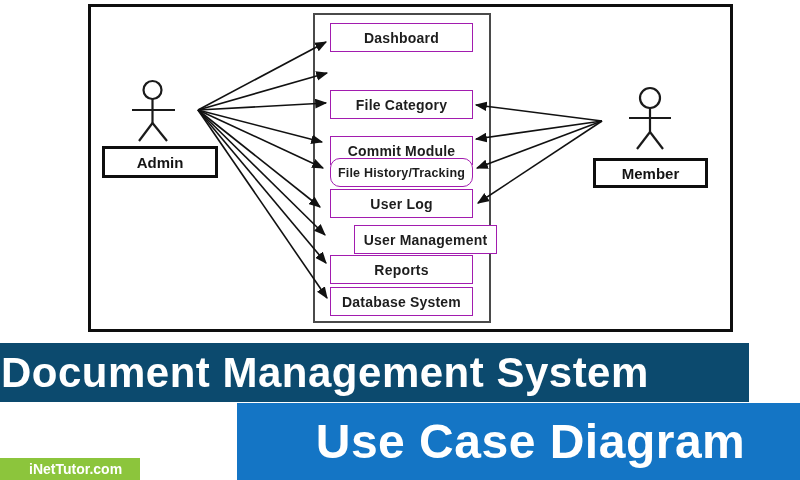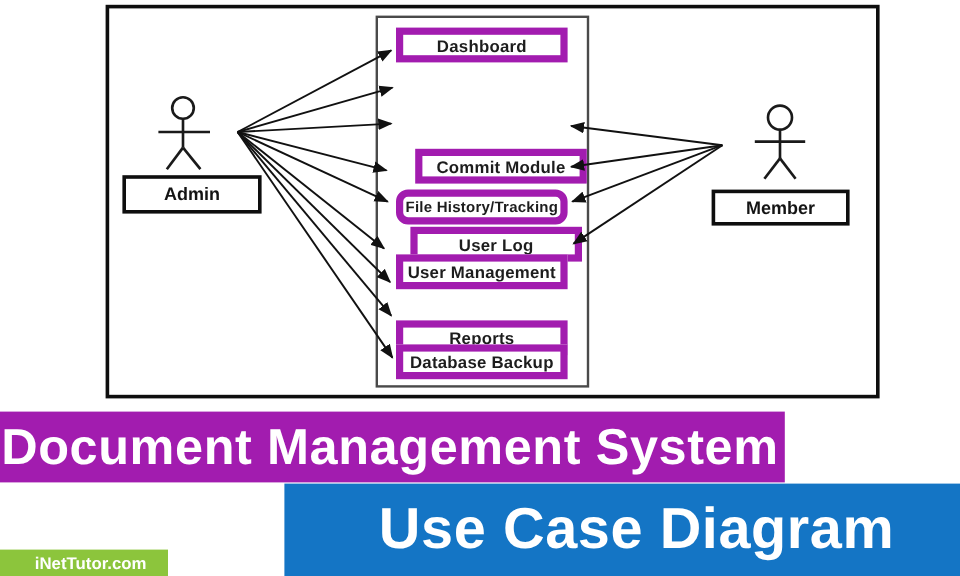--- a/index.html
+++ b/index.html
@@ -30,21 +30,21 @@
     border: 2px solid #4a4a4a;
     box-sizing: border-box;
     background: #ffffff;
   }
 
   
   .usecase {
     position: absolute;
     left: 330px;
     width: 143px; height: 29px;
-    border: 6px solid #a21caf;
+    border: 1px solid #a21caf;
     box-sizing: border-box;
     background: #ffffff;
     display: flex; align-items: center; justify-content: center;
     font-size: 14px; font-weight: 600; color: #1d1d1d;
     letter-spacing: 0.2px;
     white-space: nowrap;
   }
 
   
   .actor-box {
@@ -62,22 +62,22 @@
     left: 0; top: 0;
     width: 800px; height: 340px;
     pointer-events: none;
   }
   .figure { stroke: #1a1a1a; stroke-width: 2.2; fill: none; }
   .arrow  { stroke: #111111; stroke-width: 1.6; }
 
   
   #title-banner {
     left: 0; top: 343px;
-    width: 654px; height: 59px;
-    background: #a21caf;
+    width: 749px; height: 59px;
+    background: #0c4a6e;
     color: #ffffff;
     font-size: 42px; font-weight: 700; letter-spacing: 0.5px;
     display: flex; align-items: center;
     padding-left: 1px;
     box-sizing: border-box;
     white-space: nowrap;
     overflow: hidden;
   }
   #subtitle-banner {
     left: 237px; top: 403px;
@@ -102,26 +102,27 @@
   }
 </style>
 </head>
 <body>
 
 <div class="abs" id="outer-frame"></div>
 <div class="abs" id="system-boundary"></div>
 
 <div class="abs" id="usecase-layer" style="left:0;top:0;width:800px;height:340px;">
     <div class="usecase" style="top: 23px;">Dashboard</div>
-    <div class="usecase" style="top: 124px; margin-left: 16px;">Commit Module</div>
+    <div class="usecase" style="top: 90px;">File Category</div>
+    <div class="usecase" style="top: 136px;">Commit Module</div>
     <div class="usecase" style="top: 158px; font-size: 12.5px; border-radius: 10px;">File History/Tracking</div>
-    <div class="usecase" style="top: 189px; margin-left: 12px;">User Log</div>
-    <div class="usecase" style="top: 212px;">User Management</div>
-    <div class="usecase" style="top: 267px;">Reports</div>
-    <div class="usecase" style="top: 287px;">Database Backup</div>
+    <div class="usecase" style="top: 189px;">User Log</div>
+    <div class="usecase" style="top: 225px; margin-left: 24px;">User Management</div>
+    <div class="usecase" style="top: 255px;">Reports</div>
+    <div class="usecase" style="top: 287px;">Database System</div>
   </div>
 
 <div class="abs actor-box" id="admin-box">
   <span>Admin</span>
 </div>
 <div class="abs actor-box" id="member-box">
   <span>Member</span>
 </div>
 
 <svg class="abs" id="diagram-svg" viewBox="0 0 800 340">

